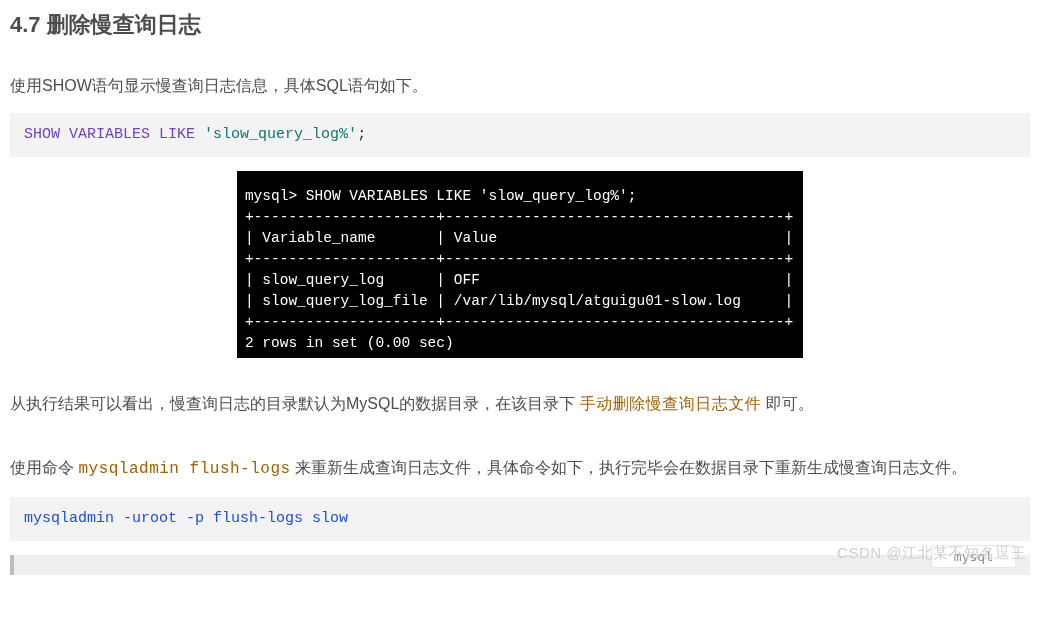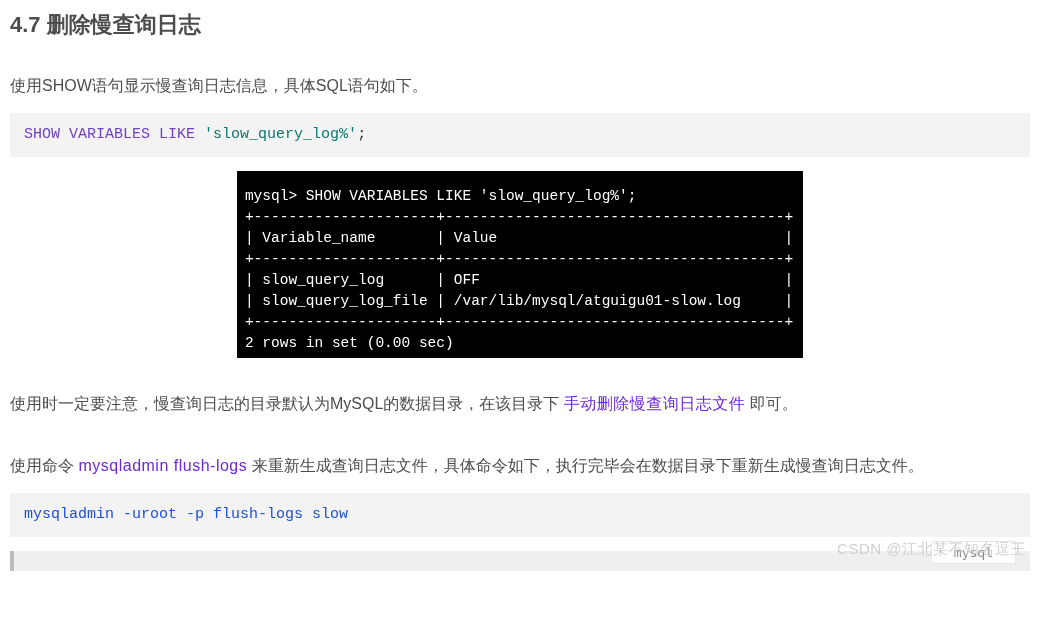--- a/index.html
+++ b/index.html
@@ -48,22 +48,22 @@
       text-align: left;
       background: #000;
       color: #fff;
       font-family: "SFMono-Regular", Consolas, "Courier New", monospace;
       font-size: 14.5px;
       line-height: 1.45;
       padding: 15px 10px 4px 8px;
       white-space: pre;
     }
     .inline-code {
-      color: #6d28d9;
-      font-family: Liberation Sans, sans-serif;
+      color: #a16207;
+      font-family: Liberation Mono, monospace;
       font-size: 16px;
       letter-spacing: 0.5px;
     }
     .quote-box {
       background: #f0efef;
       border-left: 4px solid #bebcbc;
       padding: 10px 14px 10px 12px;
       margin-top: 12px;
       position: relative;
     }
@@ -107,21 +107,21 @@
 +---------------------+---------------------------------------+
 | Variable_name       | Value                                 |
 +---------------------+---------------------------------------+
 | slow_query_log      | OFF                                   |
 | slow_query_log_file | /var/lib/mysql/atguigu01-slow.log     |
 +---------------------+---------------------------------------+
 2 rows in set (0.00 sec)</div>
 </div>
 
 <p>
-  <span>使用时一定要注意，慢查询日志的目录默认为MySQL的数据目录，在该目录下 </span><span class="inline-code">手动删除慢查询日志文件</span><span> 即可。</span>
+  <span>从执行结果可以看出，慢查询日志的目录默认为MySQL的数据目录，在该目录下 </span><span class="inline-code">手动删除慢查询日志文件</span><span> 即可。</span>
 </p>
 
 <p>
   <span>使用命令 </span><span class="inline-code">mysqladmin flush-logs</span><span> 来重新生成查询日志文件，具体命令如下，执行完毕会在数据目录下重新生成慢查询日志文件。</span>
 </p>
 
 <div class="code-block"><span class="cmd-token">mysqladmin -uroot -p flush-logs slow</span></div>
 
 <div class="quote-box">
   <div class="lang-badge">mysql</div>

